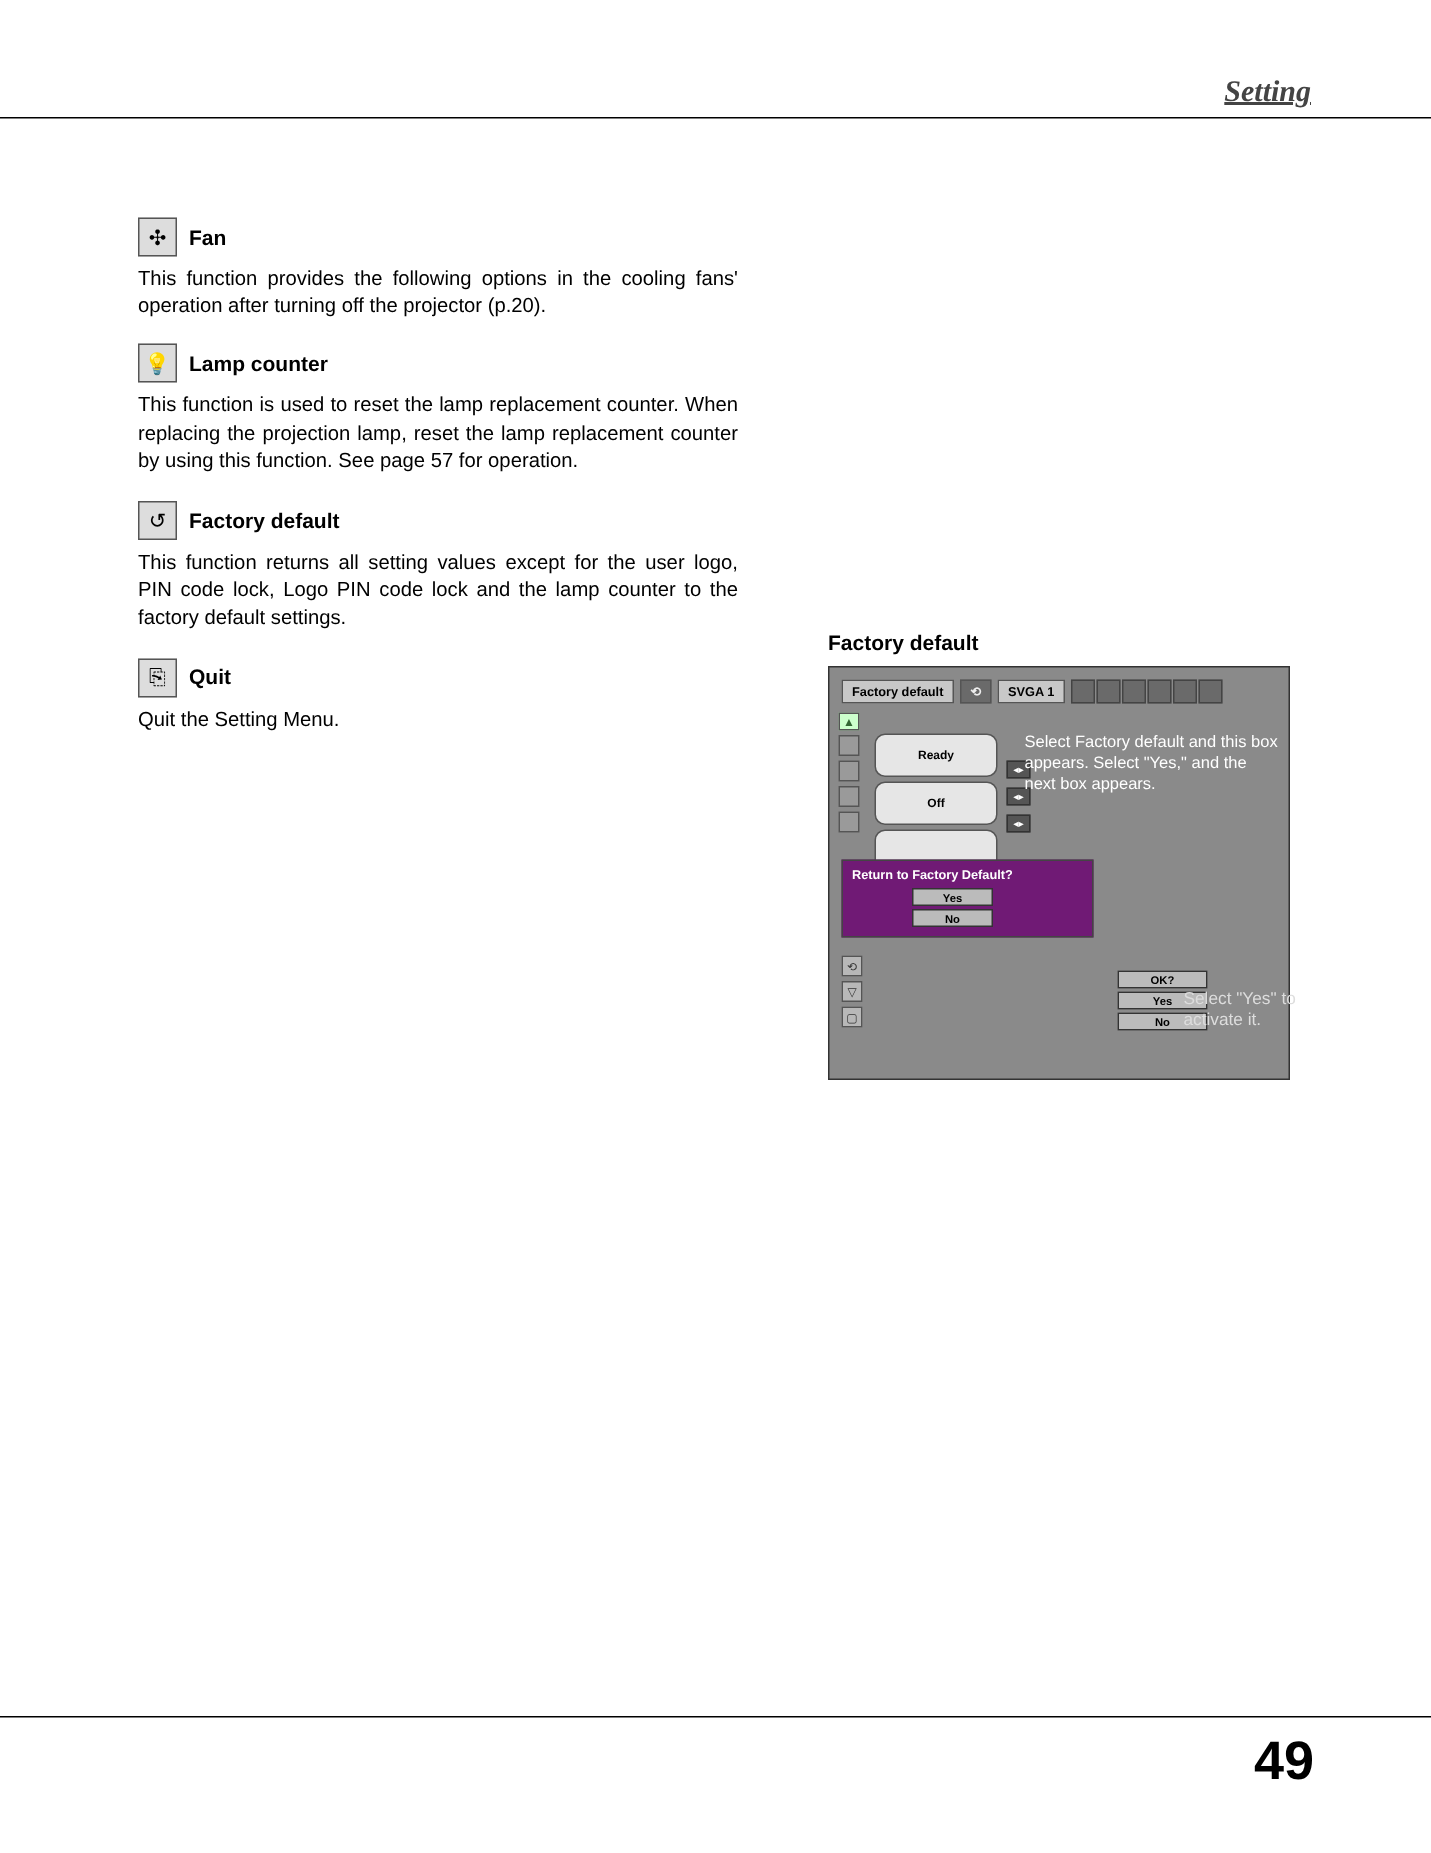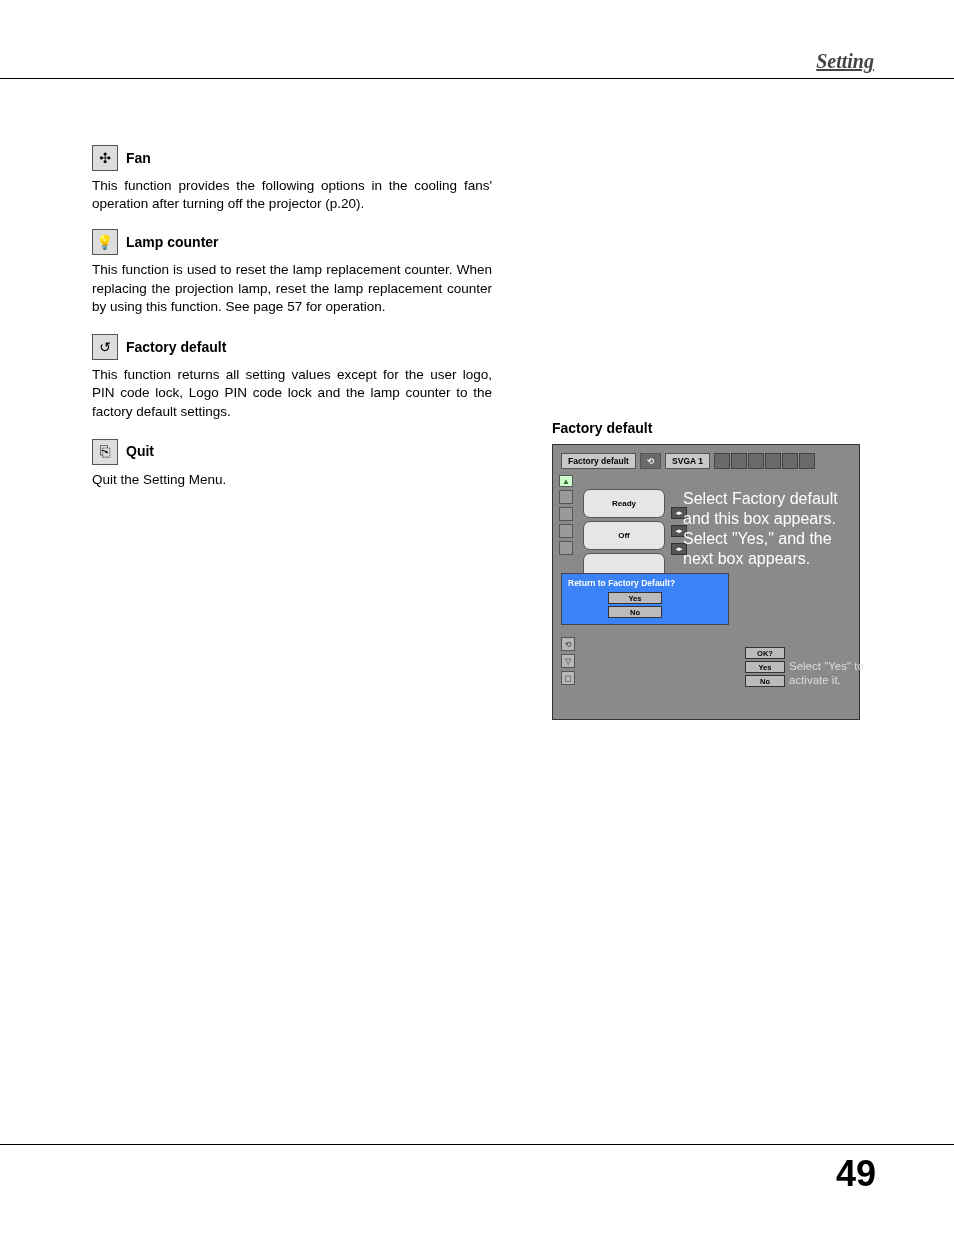--- a/index.html
+++ b/index.html
@@ -110,25 +110,25 @@
     display: flex; align-items: center; justify-content: center;
     font-size: 8px; font-weight: bold;
   }
   .osd-pills .arrs {
     position: absolute; left: 88px; width: 16px; height: 12px;
     background: #555; border: 1px solid #333; font-size: 7px;
     display: flex; align-items: center; justify-content: center; color: #fff;
   }
   .callout1 {
     position: absolute; right: 6px; top: 44px; width: 170px;
-    font-size: 16px; color: #fff; line-height: 1.25;
+    font-size: 11px; color: #fff; line-height: 1.25;
   }
   .osd-dialog {
     position: absolute; left: 8px; top: 128px; width: 168px;
-    background: #3b82f6; border: 1px solid #444; padding: 4px 6px 6px 6px;
+    background: #701a75; border: 1px solid #444; padding: 4px 6px 6px 6px;
   }
   .osd-dialog .dt { font-size: 8.5px; font-weight: bold; margin-bottom: 4px; }
   .btn {
     width: 54px; height: 12px; background: #bbb; color: #000;
     border: 1px solid #333; font-size: 7.5px; font-weight: bold;
     display: flex; align-items: center; justify-content: center;
     margin-left: 40px; margin-top: 2px;
   }
   .lower-left-icons {
     position: absolute; left: 8px; top: 192px;
@@ -136,21 +136,21 @@
   }
   .lower-left-icons .sq {
     width: 14px; height: 14px; background: #b8b8b8; border: 1px solid #555;
     display:flex; align-items:center; justify-content:center; font-size:8px; color:#333;
   }
   .osd-ok {
     position: absolute; left: 192px; top: 202px;
     display: flex; flex-direction: column; gap: 2px;
   }
   .osd-ok .b {
-    width: 40px; height: 12px; background: #bbb; color: #000;
+    width: 60px; height: 12px; background: #bbb; color: #000;
     border: 1px solid #333; font-size: 7.5px; font-weight: bold;
     display: flex; align-items: center; justify-content: center;
   }
   .callout2 {
     position: absolute; left: 236px; top: 214px; width: 100px;
     font-size: 11.5px; color: #ddd; line-height: 1.25;
   }
   .page-num {
     position: absolute; right: 78px; bottom: 40px;
     font-size: 36px; font-weight: bold; font-family: Arial, sans-serif;

